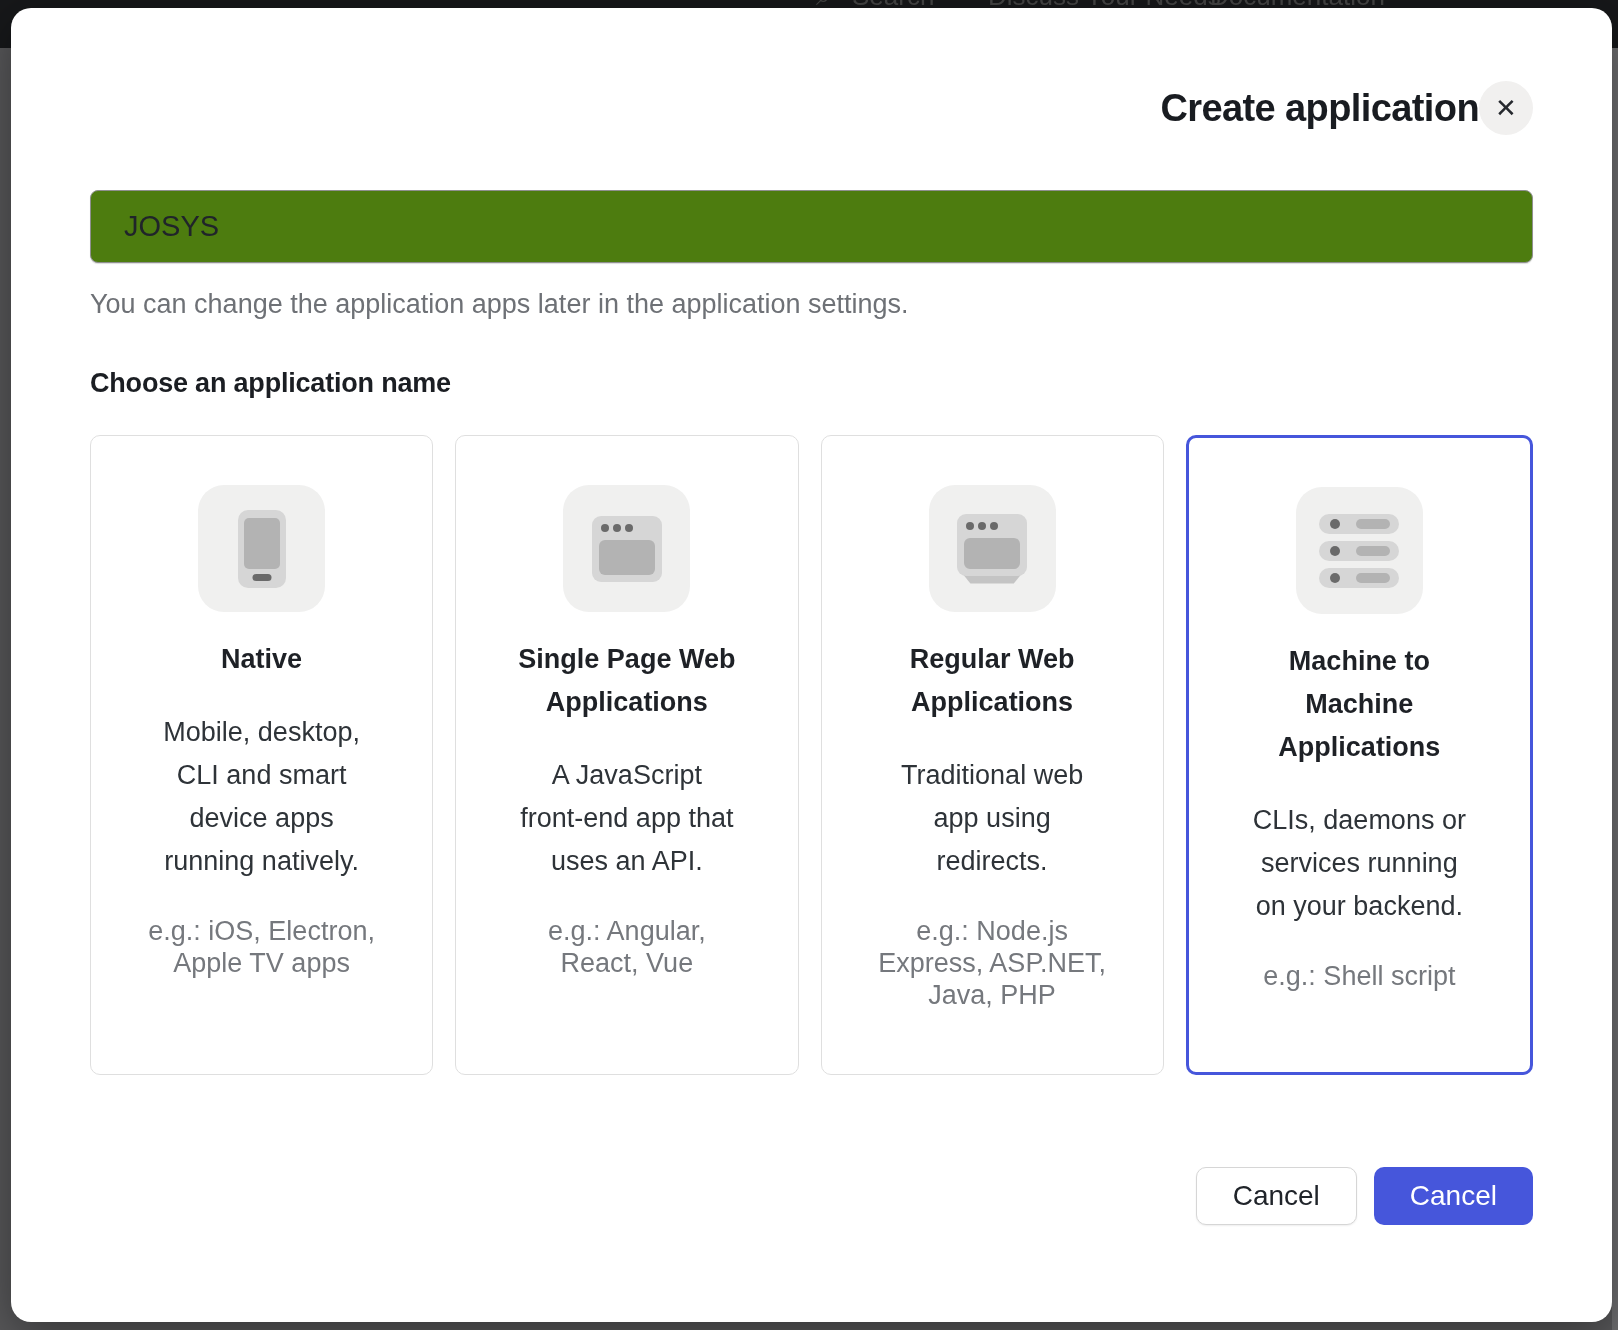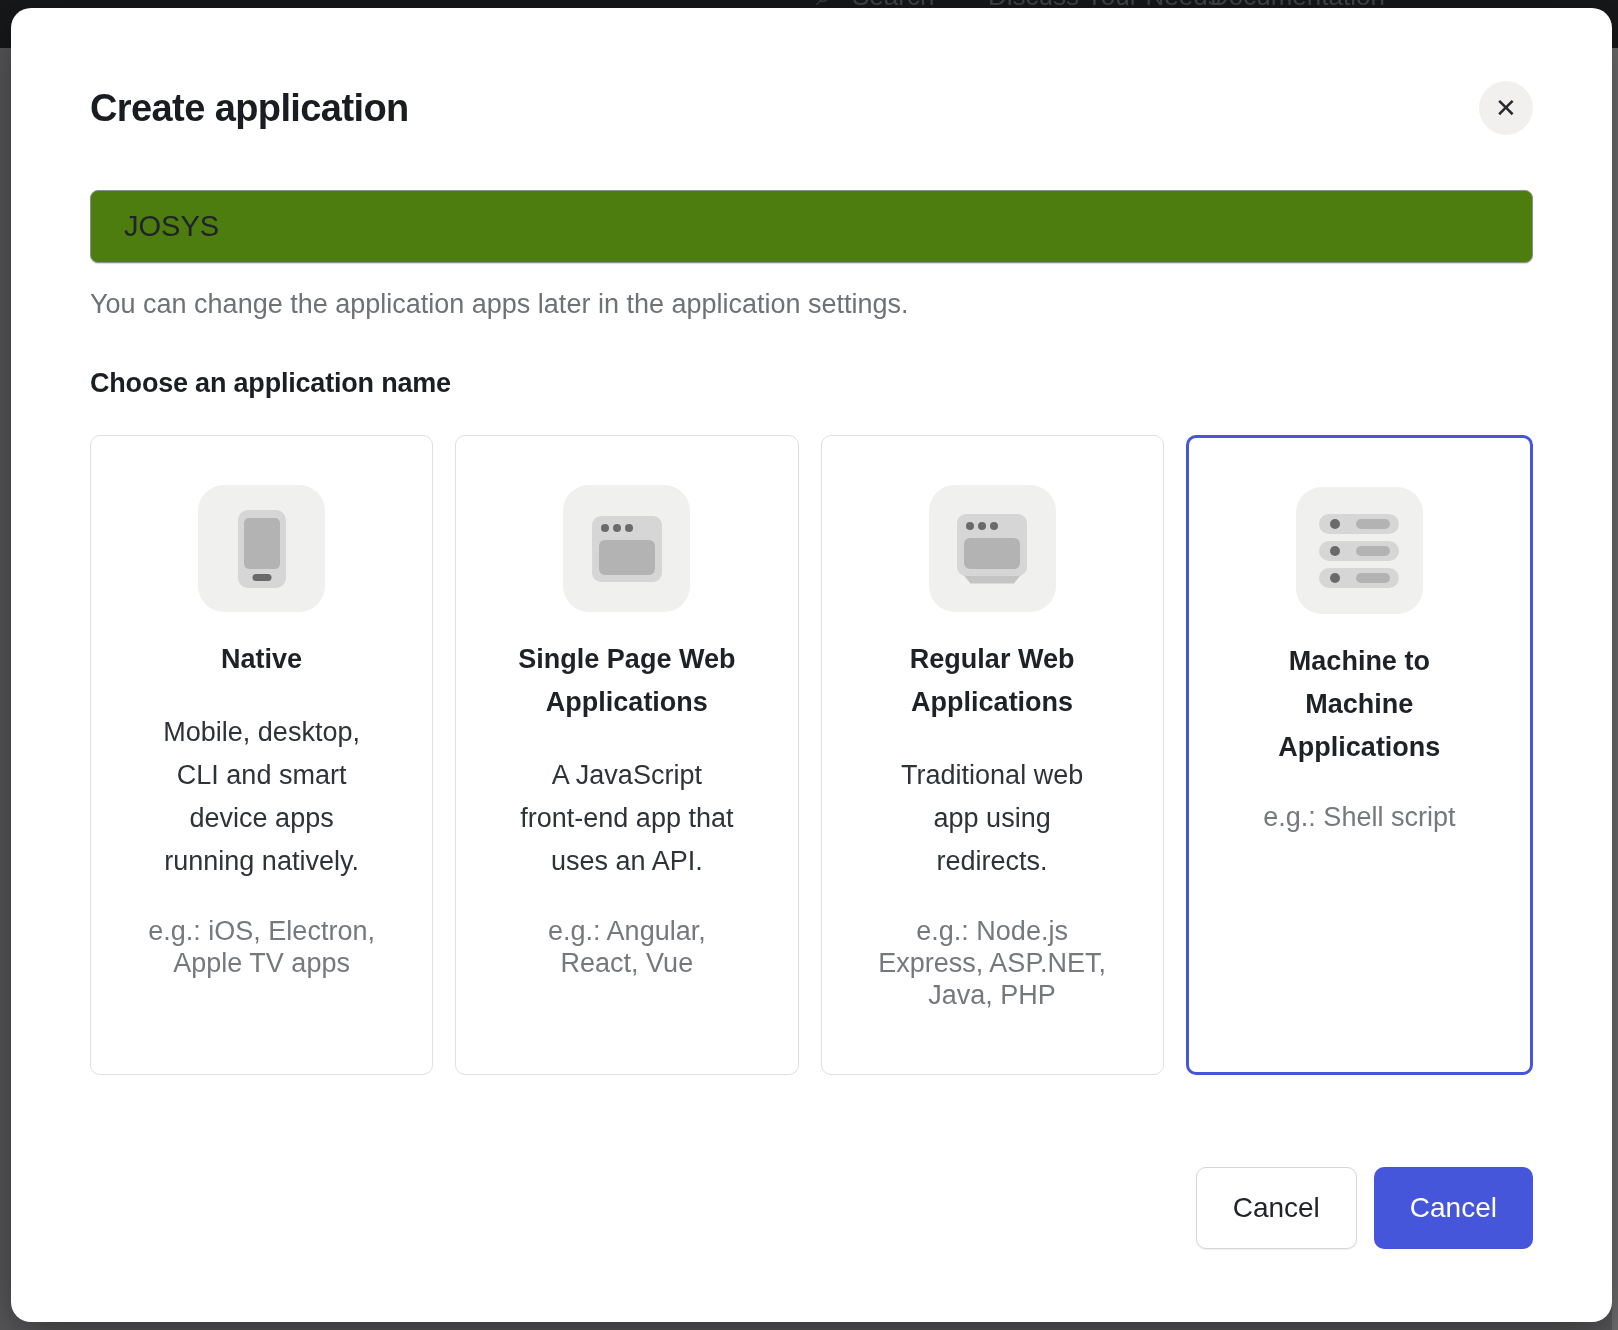--- a/index.html
+++ b/index.html
@@ -25,21 +25,21 @@
   .frag-2 { left: 1210px; }
 
   .page-scrollbar { position: absolute; top: 48px; right: 0; width: 6px; height: 1282px; background: #6E6E70; }
 
   
   .modal {
     position: absolute; left: 11px; top: 8px; width: 1601px; height: 1314px;
     background: #fff; border-radius: 20px; padding: 0 79px;
     box-shadow: 0 12px 48px rgba(0,0,0,0.4);
   }
-  .modal-header { margin-top: 73px; display: flex; align-items: center; justify-content: space-between; height: 54px; }
+  .modal-header { margin-top: 73px; display: flex; align-items: center; justify-content: flex-end; height: 54px; }
   .modal-title { font-size: 38px; font-weight: 700; color: #191C21; letter-spacing: -0.6px; }
   .close-btn { width: 54px; height: 54px; border-radius: 50%; background: #F1F0EF; border: none; cursor: pointer;
     display: flex; align-items: center; justify-content: center; }
   .close-btn .x-icon { font-size: 26px; color: #26292E; line-height: 1; }
 
   .name-input {
     display: block; width: 100%; height: 73px; margin-top: 55px;
     border: 1px solid #8F8F8F; border-radius: 8px; padding: 0 33px;
     font-family: inherit; font-size: 29px; color: #20242A; background: #4d7c0f;
     box-shadow: 0 1px 1px rgba(0,0,0,0.14);
@@ -75,21 +75,21 @@
     border-radius: 0 0 9px 9px; clip-path: polygon(2% 0, 98% 0, 85% 100%, 15% 100%); }
 
   
   .icon-server-stack .row { width: 80px; height: 20px; background: #D6D6D6; border-radius: 10px;
     display: flex; align-items: center; margin: 7px 0; }
   .icon-server-stack .dot { width: 10px; height: 10px; border-radius: 50%; background: #6A6A6A; margin-left: 11px; }
   .icon-server-stack .bar { width: 34px; height: 10px; border-radius: 5px; background: #B3B3B3; margin-left: auto; margin-right: 9px; }
 
   
   .footer { margin-top: 92px; display: flex; justify-content: flex-end; gap: 17px; }
-  .btn { height: 82px; border-radius: 10px; font-family: inherit; font-size: 28px; padding: 0 36px; cursor: pointer; }
+  .btn { height: 58px; border-radius: 10px; font-family: inherit; font-size: 28px; padding: 0 36px; cursor: pointer; }
   .btn-cancel { background: #fff; border: 1px solid #D6D6D6; color: #20242A; box-shadow: 0 1px 2px rgba(0,0,0,0.07); }
   .btn-create { background: var(--accent); border: none; color: #fff; }
 </style>
 </head>
 <body>
 
 <div class="backdrop-header">
   <span class="frag frag-icon">⌕</span>
   <span class="frag frag-0">Search</span>
   <span class="frag frag-1">Discuss Your Needs</span>
@@ -192,20 +192,23 @@
             </div>
         <div class="row">
               <span class="dot"></span>
               <span class="bar"></span>
             </div>
       </div>
     </div>
     <div class="card-title">Machine to
 Machine
 Applications</div>
+    <div class="card-desc">CLIs, daemons or
+services running
+on your backend.</div>
     <div class="card-eg">e.g.: Shell script</div>
   </div>
 </div>
 
   <div class="footer">
     <button class="btn btn-cancel">Cancel</button>
     <button class="btn btn-create">Cancel</button>
   </div>
 </div>
 

